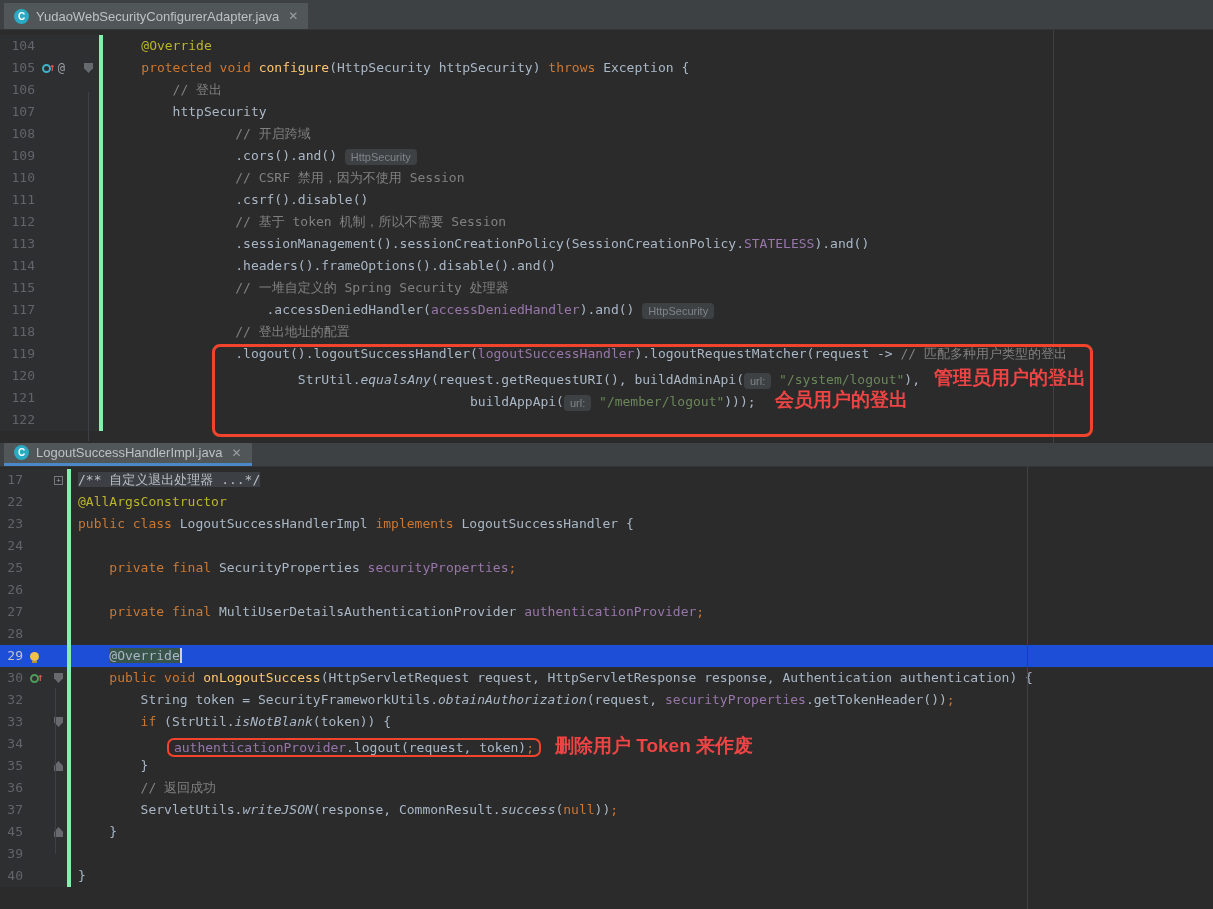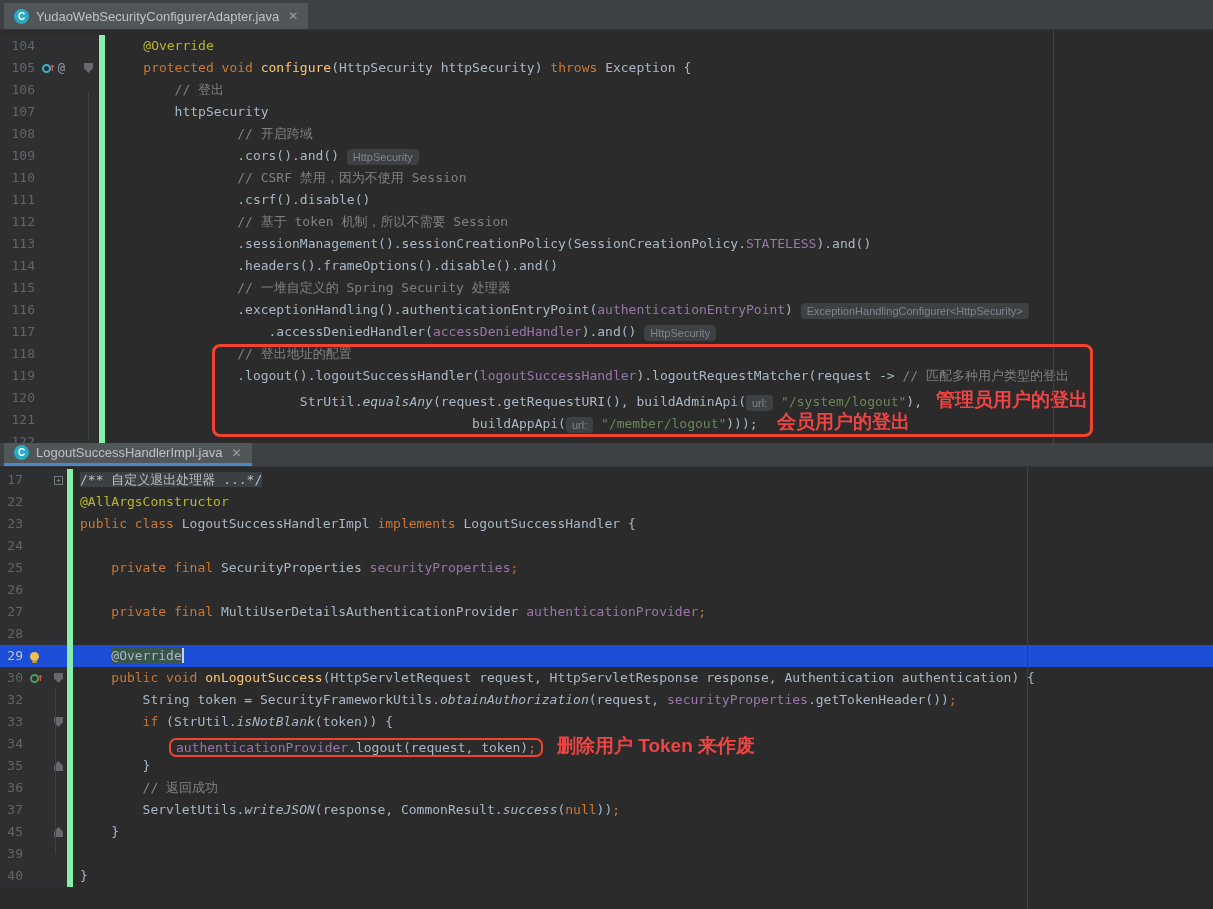--- a/index.html
+++ b/index.html
@@ -18,21 +18,21 @@
   #pane-bottom .tab { height:24px; border-bottom:3px solid #4a88c7; }
   .file-icon { width:15px; height:15px; border-radius:50%; background:#2baac4; color:#fff;
                font:bold 10px/15px "Liberation Sans", sans-serif; text-align:center; display:inline-block; }
   .tab-close { color:#9aa0a3; font:12px "Liberation Sans", sans-serif; margin-left:2px; }
 
   .lines { position:relative; }
   #pane-top .lines { padding-top:5px; }
   #pane-bottom .lines { padding-top:2px; }
 
   .row { display:flex; height:22px; line-height:22px; font-size:13px; white-space:pre; }
-  .gut { display:flex; flex:none; background:#2d2f31; border-right:6px solid #86efac; }
+  .gut { display:flex; flex:none; background:#2d2f31; border-right:4px solid #86efac; }
   .num { text-align:right; color:#616569; padding-right:7px; flex:none; }
   .gic { flex:none; display:flex; align-items:center; gap:2px; }
   .fold { flex:none; display:flex; align-items:center; justify-content:center; }
   #pane-top .num { width:42px; } #pane-top .gic { width:36px; } #pane-top .fold { width:21px; }
   #pane-bottom .num { width:30px; } #pane-bottom .gic { width:20px; } #pane-bottom .fold { width:17px; }
   .code { flex:1; padding-left:7px; white-space:pre; color:#a9b7c6; }
 
   .row.cur, .row.cur .gut { background:#1d4ed8; }
   .row.cur .num { color:#c2c6ca; }
 
@@ -90,21 +90,20 @@
       <div class="row"><span class="gut"><span class="num">106</span><span class="gic"></span><span class="fold"></span></span><span class="code"><span class="c">        // 登出</span></span></div>
       <div class="row"><span class="gut"><span class="num">107</span><span class="gic"></span><span class="fold"></span></span><span class="code"><span class="d">        httpSecurity</span></span></div>
       <div class="row"><span class="gut"><span class="num">108</span><span class="gic"></span><span class="fold"></span></span><span class="code"><span class="c">                // 开启跨域</span></span></div>
       <div class="row"><span class="gut"><span class="num">109</span><span class="gic"></span><span class="fold"></span></span><span class="code"><span class="d">                .cors().and() </span><span class="pill">HttpSecurity</span></span></div>
       <div class="row"><span class="gut"><span class="num">110</span><span class="gic"></span><span class="fold"></span></span><span class="code"><span class="c">                // CSRF 禁用，因为不使用 Session</span></span></div>
       <div class="row"><span class="gut"><span class="num">111</span><span class="gic"></span><span class="fold"></span></span><span class="code"><span class="d">                .csrf().disable()</span></span></div>
       <div class="row"><span class="gut"><span class="num">112</span><span class="gic"></span><span class="fold"></span></span><span class="code"><span class="c">                // 基于 token 机制，所以不需要 Session</span></span></div>
       <div class="row"><span class="gut"><span class="num">113</span><span class="gic"></span><span class="fold"></span></span><span class="code"><span class="d">                .sessionManagement().sessionCreationPolicy(SessionCreationPolicy.</span><span class="pi">STATELESS</span><span class="d">).and()</span></span></div>
       <div class="row"><span class="gut"><span class="num">114</span><span class="gic"></span><span class="fold"></span></span><span class="code"><span class="d">                .headers().frameOptions().disable().and()</span></span></div>
       <div class="row"><span class="gut"><span class="num">115</span><span class="gic"></span><span class="fold"></span></span><span class="code"><span class="c">                // 一堆自定义的 Spring Security 处理器</span></span></div>
-      <div class="row"><span class="gut"><span class="num">116</span><span class="gic"></span><span class="fold"></span></span><span class="code"><span class="d">                .exceptionHandling().authenticationEntryPoint(</span><span class="p">authenticationEntryPoint</span><span class="d">) </span><span class="pill">ExceptionHandlingConfigurer&lt;HttpSecurity&gt;</span></span></div>
       <div class="row"><span class="gut"><span class="num">117</span><span class="gic"></span><span class="fold"></span></span><span class="code"><span class="d">                    .accessDeniedHandler(</span><span class="p">accessDeniedHandler</span><span class="d">).and() </span><span class="pill">HttpSecurity</span></span></div>
       <div class="row"><span class="gut"><span class="num">118</span><span class="gic"></span><span class="fold"></span></span><span class="code"><span class="c">                // 登出地址的配置</span></span></div>
       <div class="row"><span class="gut"><span class="num">119</span><span class="gic"></span><span class="fold"></span></span><span class="code"><span class="d">                .logout().logoutSuccessHandler(</span><span class="p">logoutSuccessHandler</span><span class="d">).logoutRequestMatcher(request -&gt; </span><span class="c">// 匹配多种用户类型的登出</span></span></div>
       <div class="row"><span class="gut"><span class="num">120</span><span class="gic"></span><span class="fold"></span></span><span class="code"><span class="d">                        StrUtil.</span><span class="it">equalsAny</span><span class="d">(request.getRequestURI(), buildAdminApi(</span><span class="pill">url:</span><span class="s"> "/system/logout"</span><span class="d">),</span><span class="red">管理员用户的登出</span></span></div>
       <div class="row"><span class="gut"><span class="num">121</span><span class="gic"></span><span class="fold"></span></span><span class="code"><span class="d">                                              buildAppApi(</span><span class="pill">url:</span><span class="s"> "/member/logout"</span><span class="d">)));</span><span class="red"> 会员用户的登出</span></span></div>
       <div class="row"><span class="gut"><span class="num">122</span><span class="gic"></span><span class="fold"></span></span><span class="code"></span></div>
     </div>
 </div>
 
 <div class="pane" id="pane-bottom">

